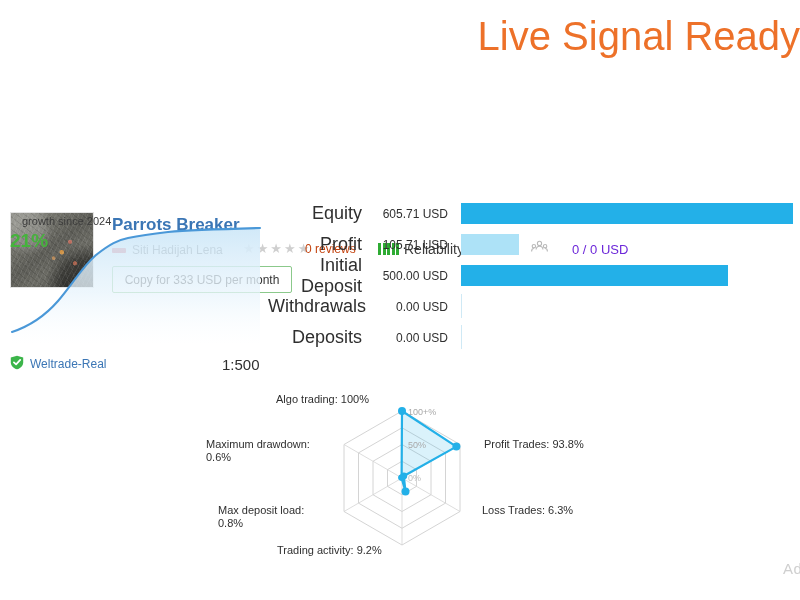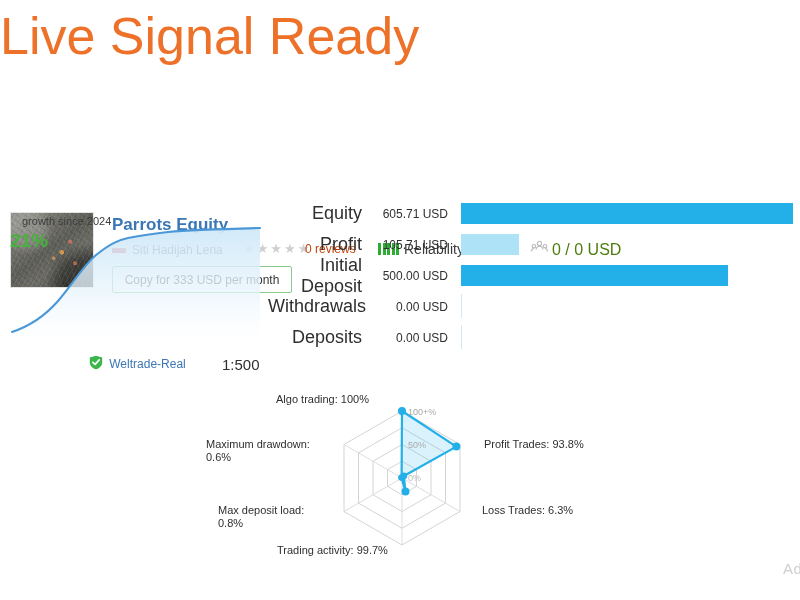--- a/index.html
+++ b/index.html
@@ -15,22 +15,22 @@
     font-family: "Liberation Sans", sans-serif;
     -webkit-font-smoothing: antialiased;
   }
 
   
   #page-title {
     position: absolute;
     left: 0;
     top: 12px;
     width: 800px;
-    text-align: left;
-    font-size: 52px;
+    text-align: right;
+    font-size: 40px;
     font-weight: 400;
     color: #ED7129;
     letter-spacing: 0px;
     line-height: 48px;
   }
 
   
   #signal-card {
     position: absolute;
     left: 0;
@@ -137,21 +137,21 @@
   }
   #age-block .num { color: #29a329; font-weight: bold; }
 
   #subs-block {
     position: absolute;
     left: 531px;
     top: 140px;
     display: flex;
     align-items: center;
   }
-  #subs-label { font-size: 16px; color: #4d7c0f; margin-left: 4px; }
+  #subs-label { font-size: 13px; color: #6d28d9; margin-left: 24px; }
 
   #copy-button {
     position: absolute;
     left: 112px;
     top: 166px;
     width: 180px;
     height: 27px;
     border: 1px solid #8bc98b;
     background: #ffffff;
     border-radius: 2px;
@@ -190,21 +190,20 @@
 
   
   #broker-row {
     position: absolute;
     left: 10px;
     top: 355px;
     width: 255px;
     height: 18px;
     display: flex;
     align-items: center;
-    justify-content: center;
   }
   #broker-name { font-size: 12px; color: #3b76b5; margin-left: 6px; }
   #leverage {
     position: absolute;
     left: 222px;
     top: 356px;
     font-size: 15px;
     color: #2f2f2f;
     font-weight: 500;
   }
@@ -288,21 +287,21 @@
 <body>
 
 <div id="page-title">Live Signal Ready</div>
 
 <div id="signal-card">
 
   <div id="avatar">
     <div class="grain"></div>
   </div>
 
-  <a id="signal-name" href="#" style="text-decoration:none">Parrots Equity</a>
+  <a id="signal-name" href="#" style="text-decoration:none">Parrots Breaker</a>
 
   <div id="author-row">
     <span class="flag-icon"></span>
     <span id="author-name">Siti Hadijah Lena</span>
   </div>
 
   <div id="stars">
     <span class="star">★</span>
     <span class="star">★</span>
     <span class="star">★</span>
@@ -454,21 +453,21 @@
     <text x="180" y="96" font-family="Liberation Sans, sans-serif" font-size="9" fill="#bfbfbf">0%</text>
   </svg>
 
   
   <div class="radar-label center" style="left:48px; top:8px; width:250px;">Algo trading: 100%</div>
 
   <div class="radar-label right" style="left:238px; top:53px;">Profit Trades: 93.8%</div>
 
   <div class="radar-label right" style="left:236px; top:119px;">Loss Trades: 6.3%</div>
 
-  <div class="radar-label center" style="left:49px; top:159px; width:250px;">Trading activity: 99.7%</div>
+  <div class="radar-label center" style="left:49px; top:159px; width:250px;">Trading activity: 9.2%</div>
 
   <div class="radar-label center" style="left:-10px; top:119px; width:122px;">
     <span>Max deposit load:</span><br>
     <span>0.8%</span>
   </div>
 
   <div class="radar-label center" style="left:-22px; top:53px; width:134px;">
     <span>Maximum drawdown:</span><br>
     <span>0.6%</span>
   </div>

